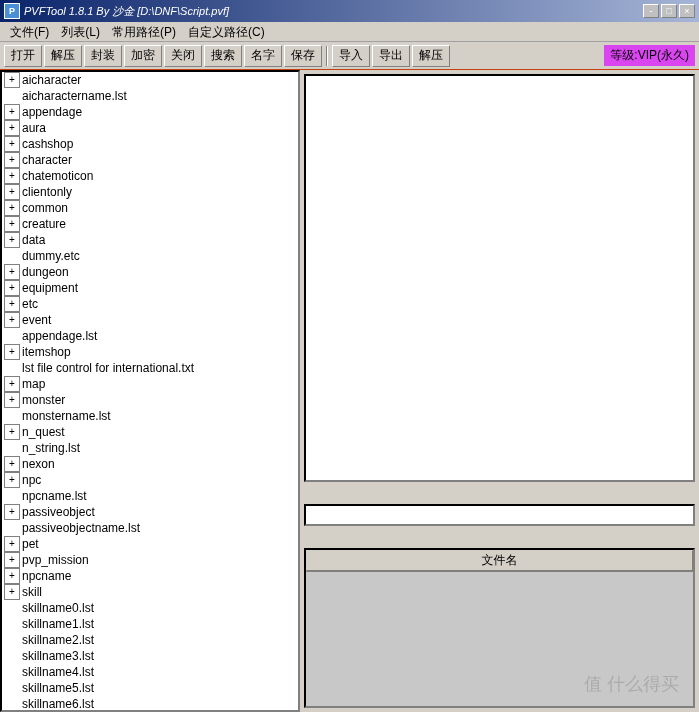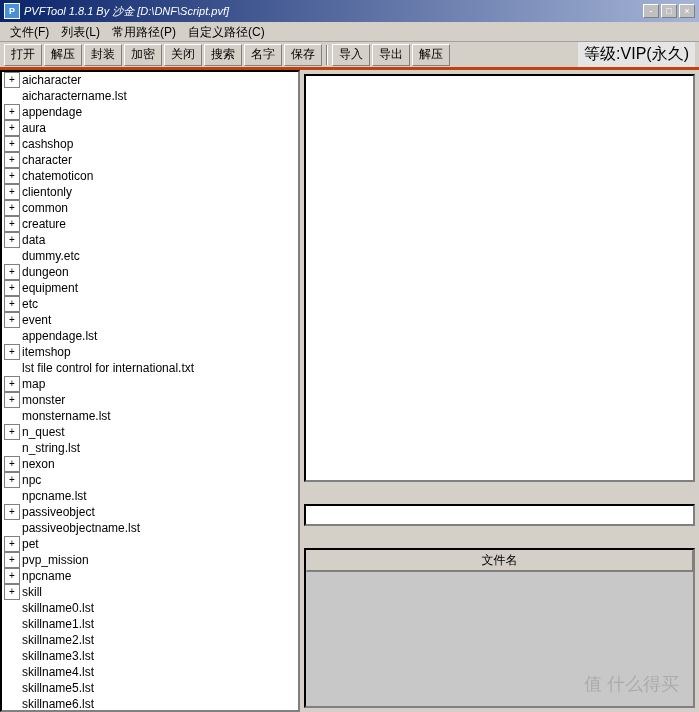--- a/index.html
+++ b/index.html
@@ -70,21 +70,21 @@
       cursor: pointer;
     }
     
     .toolbar {
       background: #d4d0c8;
       height: 28px;
       display: flex;
       align-items: center;
       padding: 2px 4px;
       gap: 2px;
-      border-bottom: 3px solid #c2410c;
+      border-bottom: 1px solid #c2410c;
     }
     .tool-btn {
       background: #d4d0c8;
       border: 1px solid #808080;
       border-top-color: #fff;
       border-left-color: #fff;
       padding: 2px 6px;
       font-size: 12px;
       cursor: pointer;
       height: 22px;
@@ -93,23 +93,23 @@
     }
     .toolbar-separator {
       width: 2px;
       height: 20px;
       border-left: 1px solid #808080;
       border-right: 1px solid #fff;
       margin: 0 2px;
     }
     .vip-label {
       margin-left: auto;
-      font-size: 16px;
+      font-size: 12px;
       color: #000;
-      background: #e5e5e5;
+      background: #d946ef;
       padding: 2px 6px;
     }
     
     .main-area {
       display: flex;
       height: calc(712px - 22px - 20px - 28px);
       background: #d4d0c8;
     }
     
     .left-panel {

